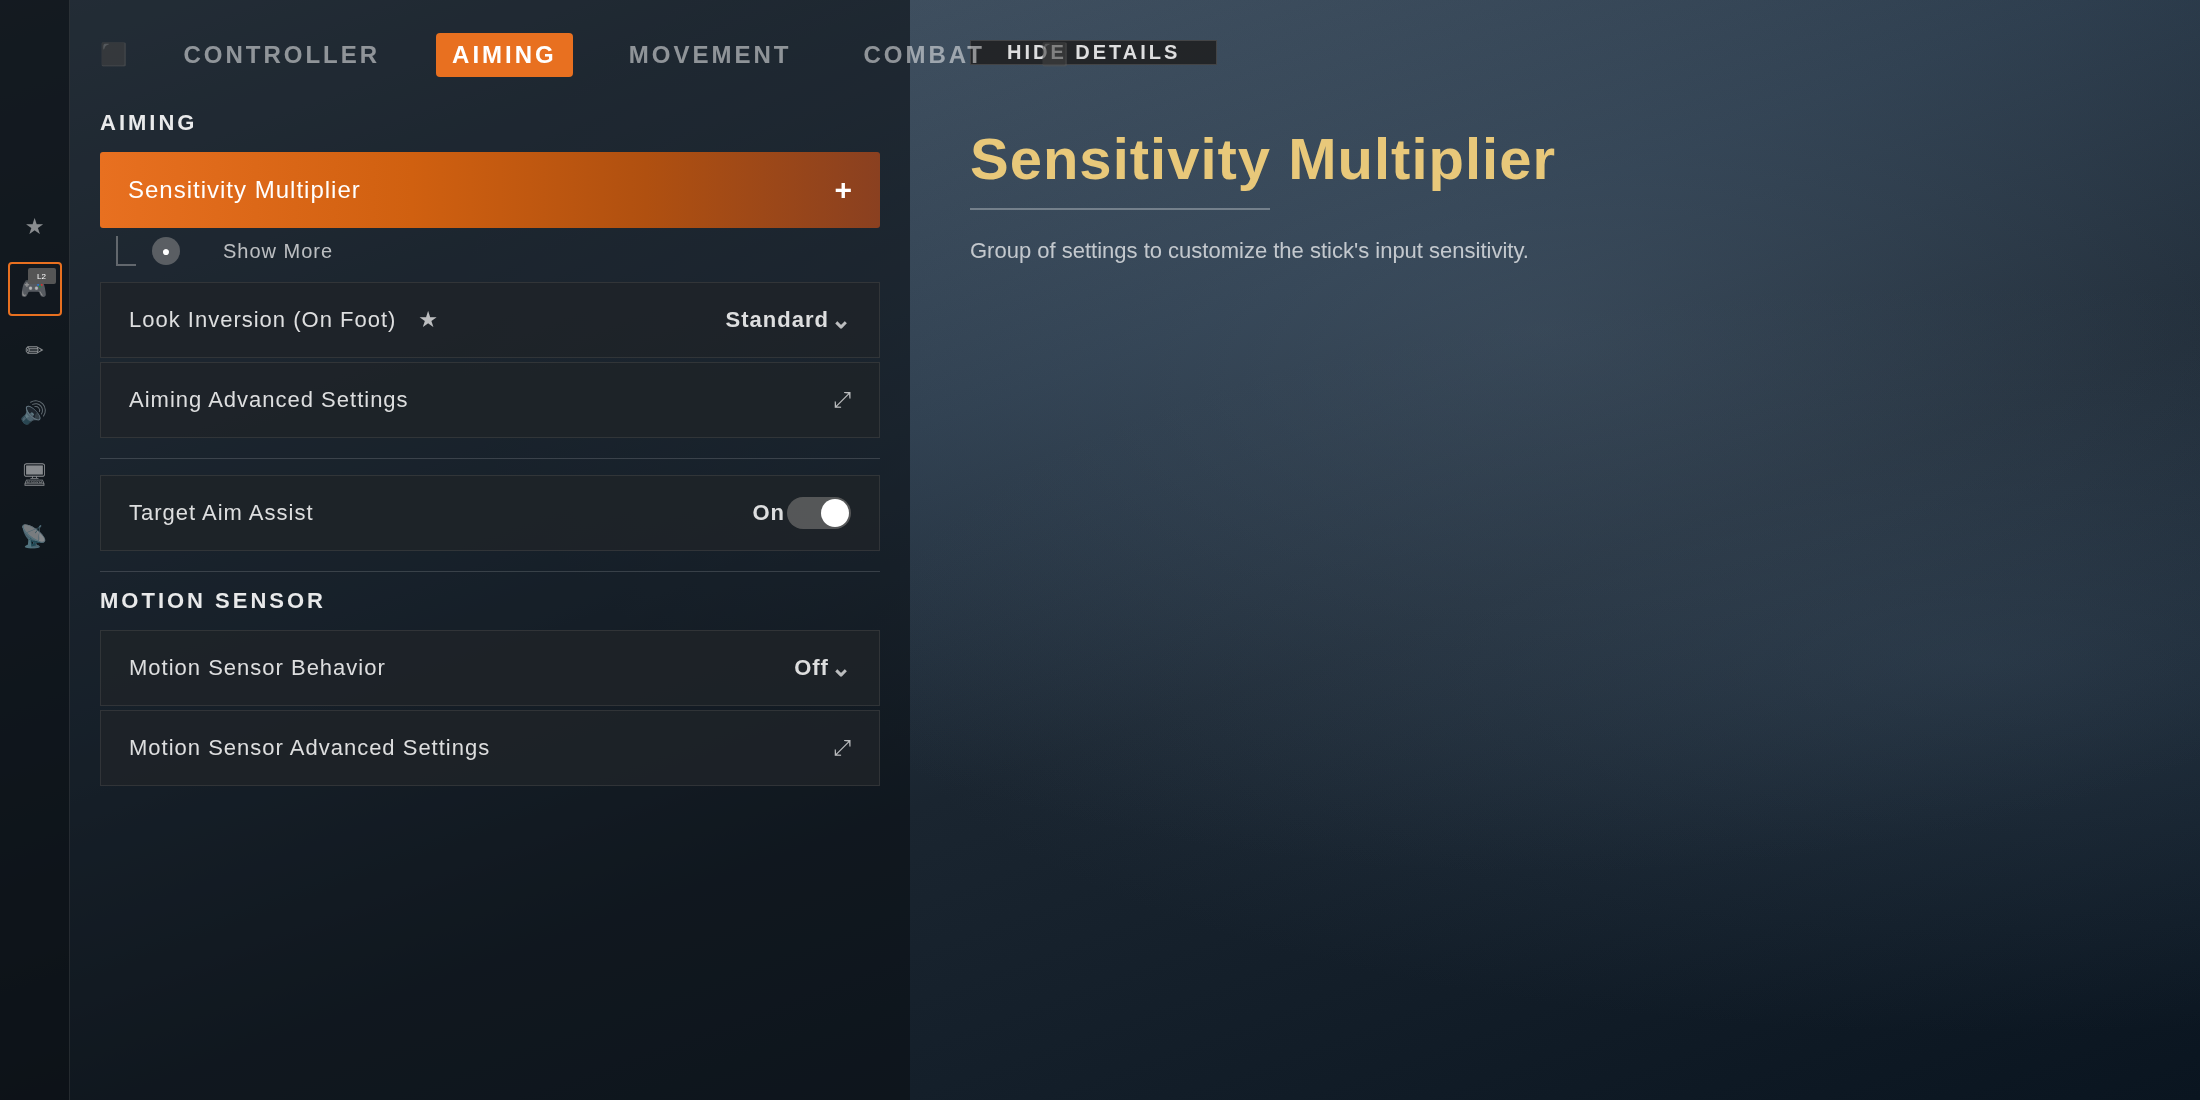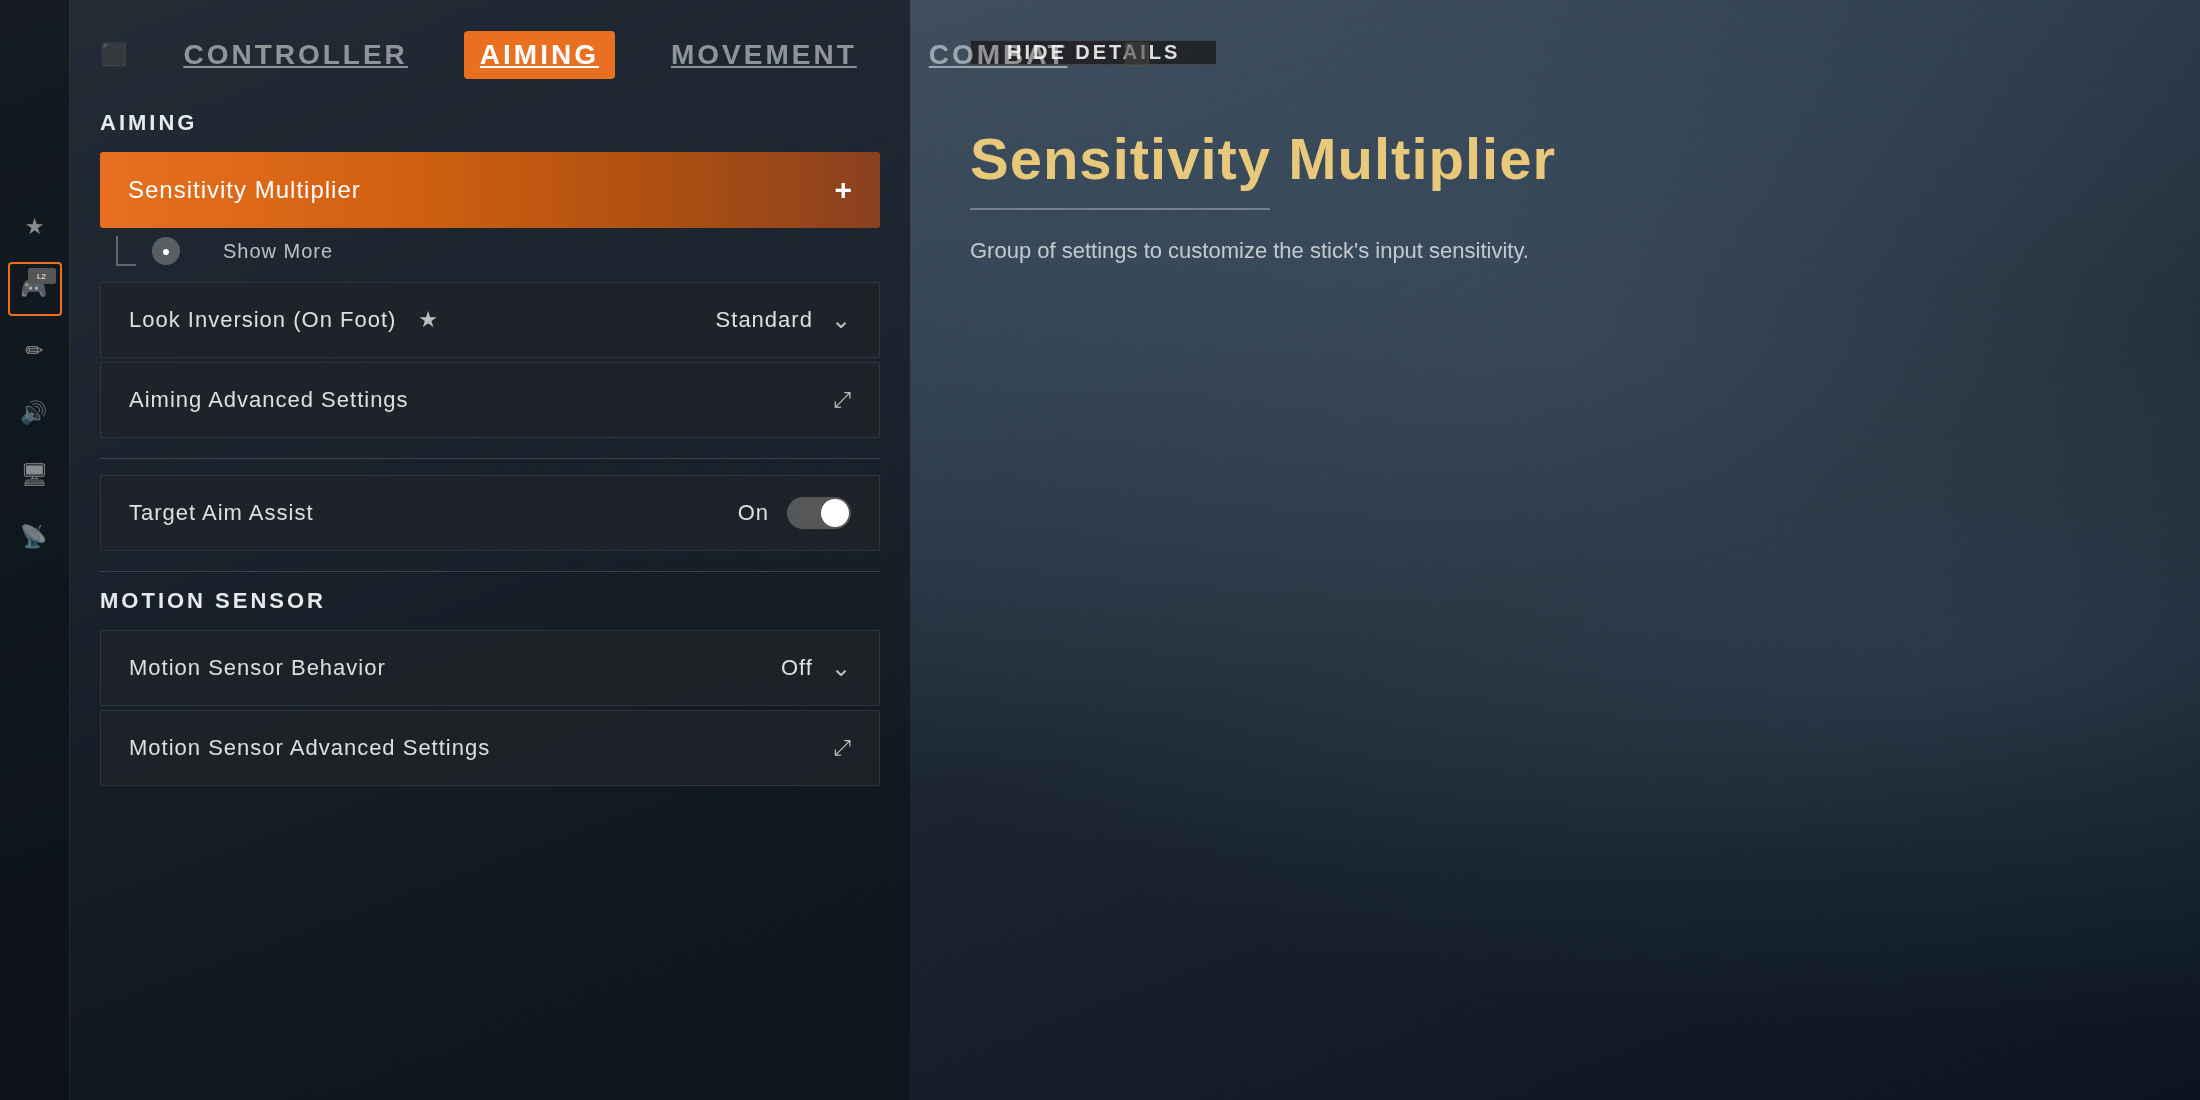--- a/index.html
+++ b/index.html
@@ -101,28 +101,27 @@
       gap: 40px;
     }
 
     .nav-icon {
       color: rgba(255,255,255,0.6);
       font-size: 22px;
       cursor: pointer;
     }
 
     .nav-tab {
-      font-size: 28px;
+      font-size: 24px;
       font-weight: bold;
       letter-spacing: 3px;
       color: rgba(255,255,255,0.5);
       cursor: pointer;
       padding: 8px 16px;
       text-transform: uppercase;
-      text-decoration: underline;
     }
 
     .nav-tab.active {
       background: #e87020;
       color: white;
       border-radius: 4px;
     }
 
     
     .settings-content {
@@ -208,21 +207,22 @@
 
     .setting-label {
       font-size: 22px;
       color: rgba(255,255,255,0.85);
       letter-spacing: 1px;
     }
 
     .setting-value {
       display: flex;
       align-items: center;
-      gap: 18px;
+      gap: 2px;
+      font-weight: bold;
     }
 
     .setting-value-text {
       font-size: 22px;
       color: rgba(255,255,255,0.85);
       letter-spacing: 1px;
     }
 
     .dropdown-arrow {
       font-size: 24px;

